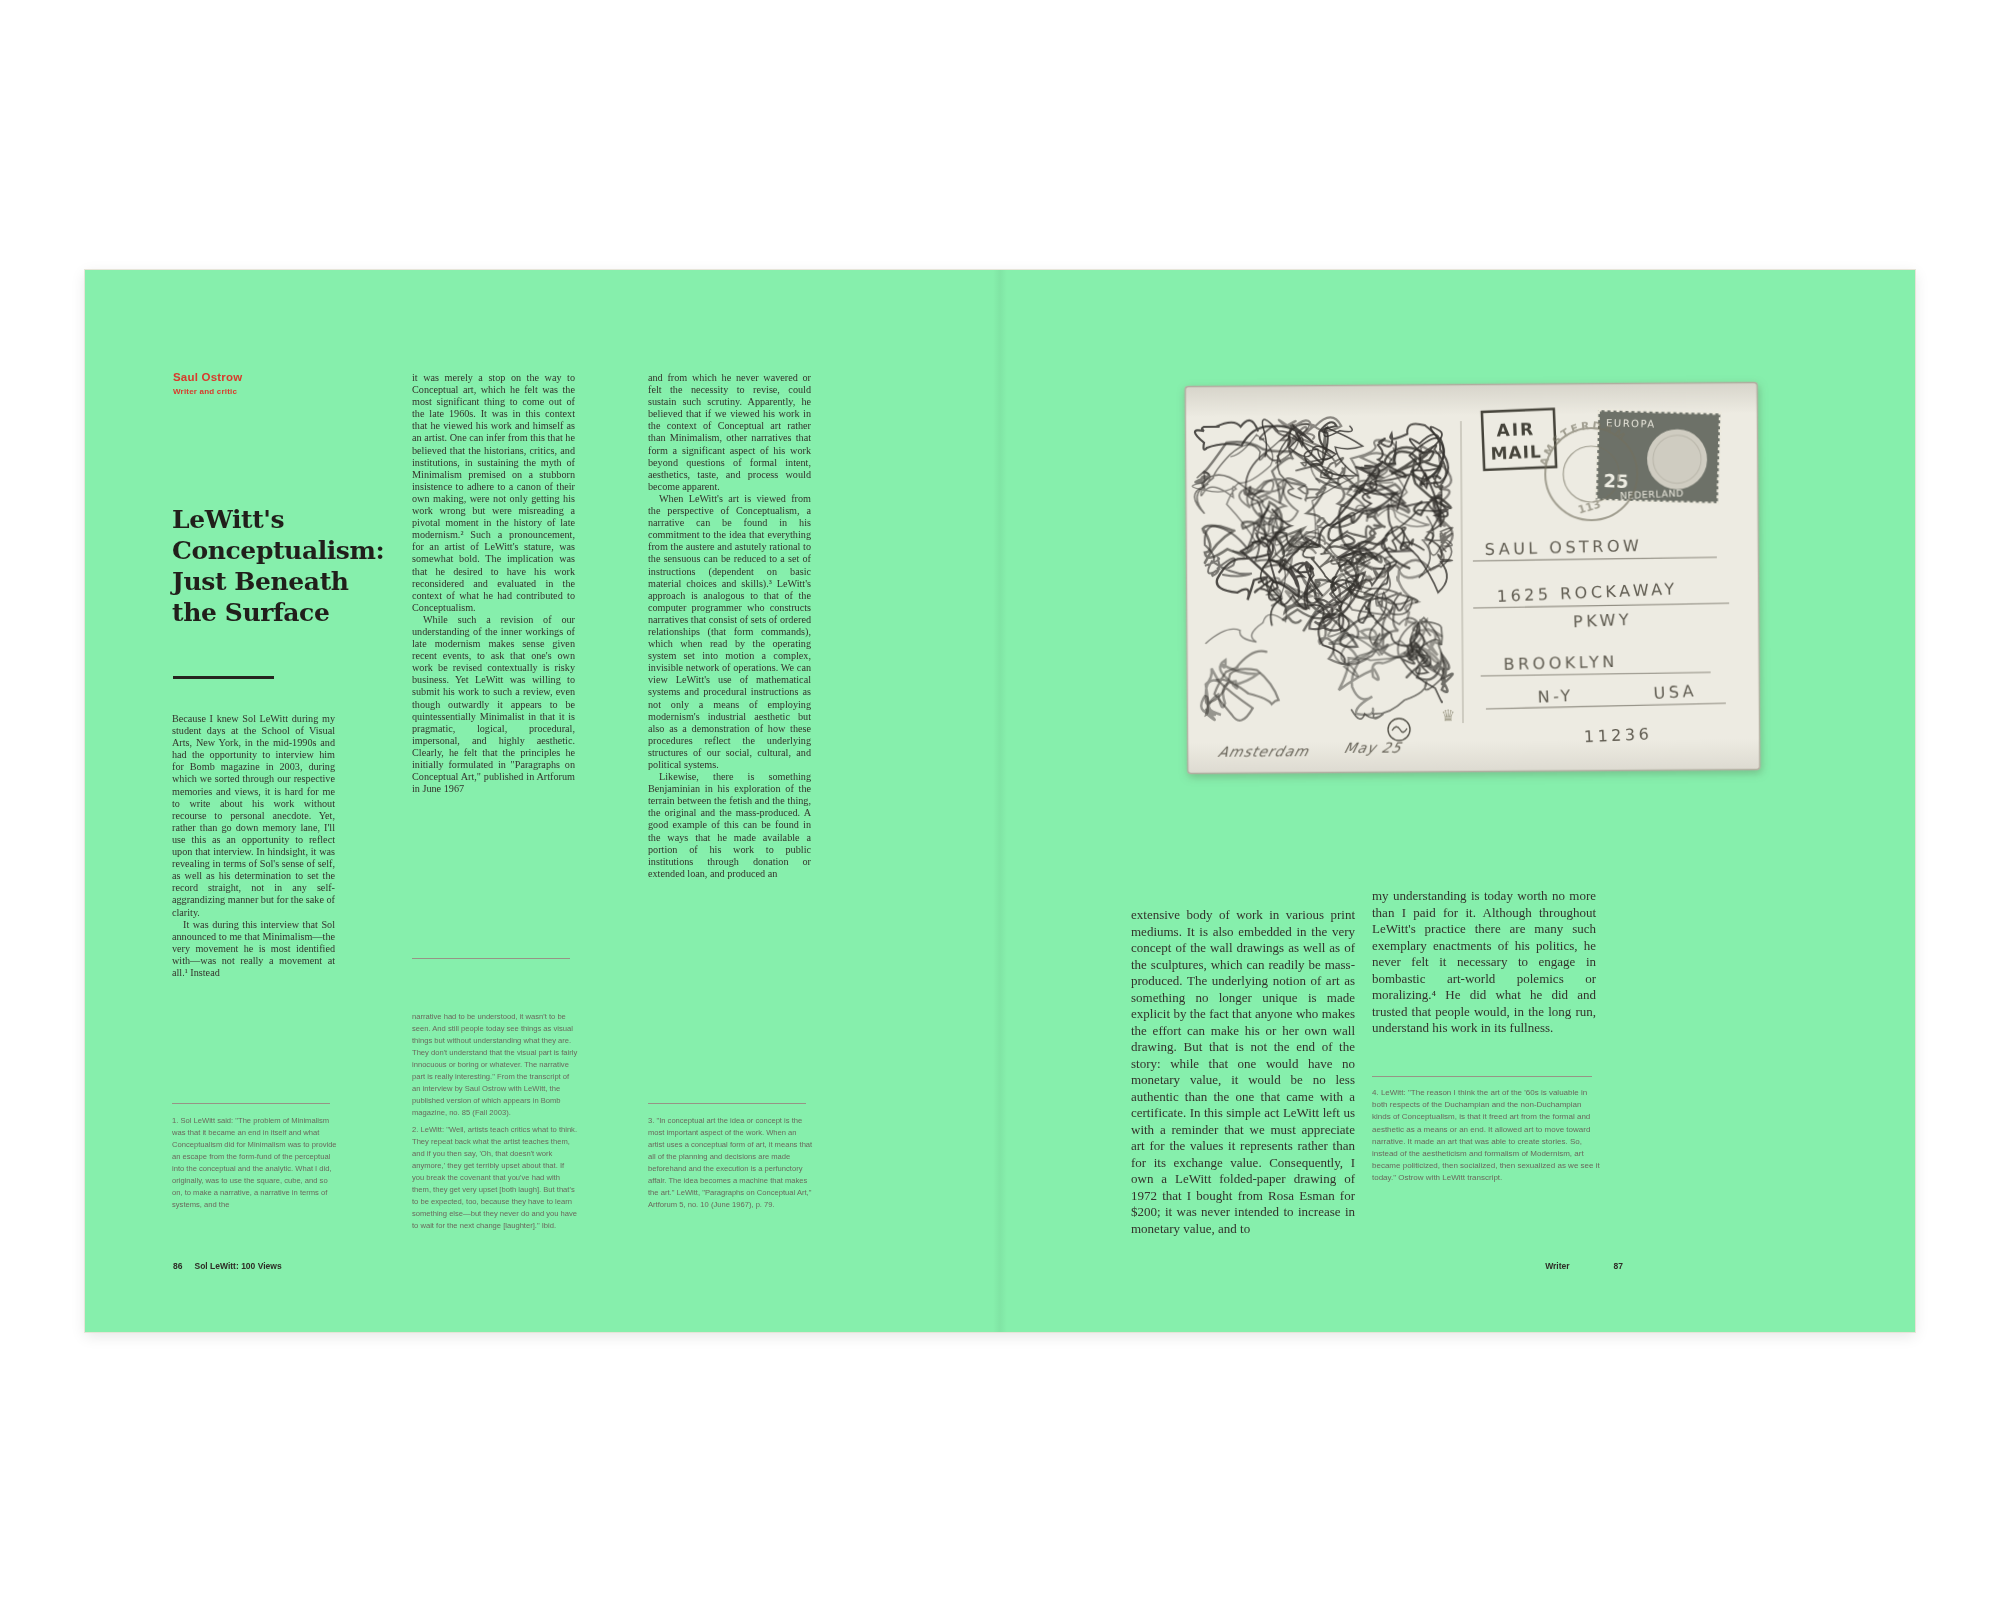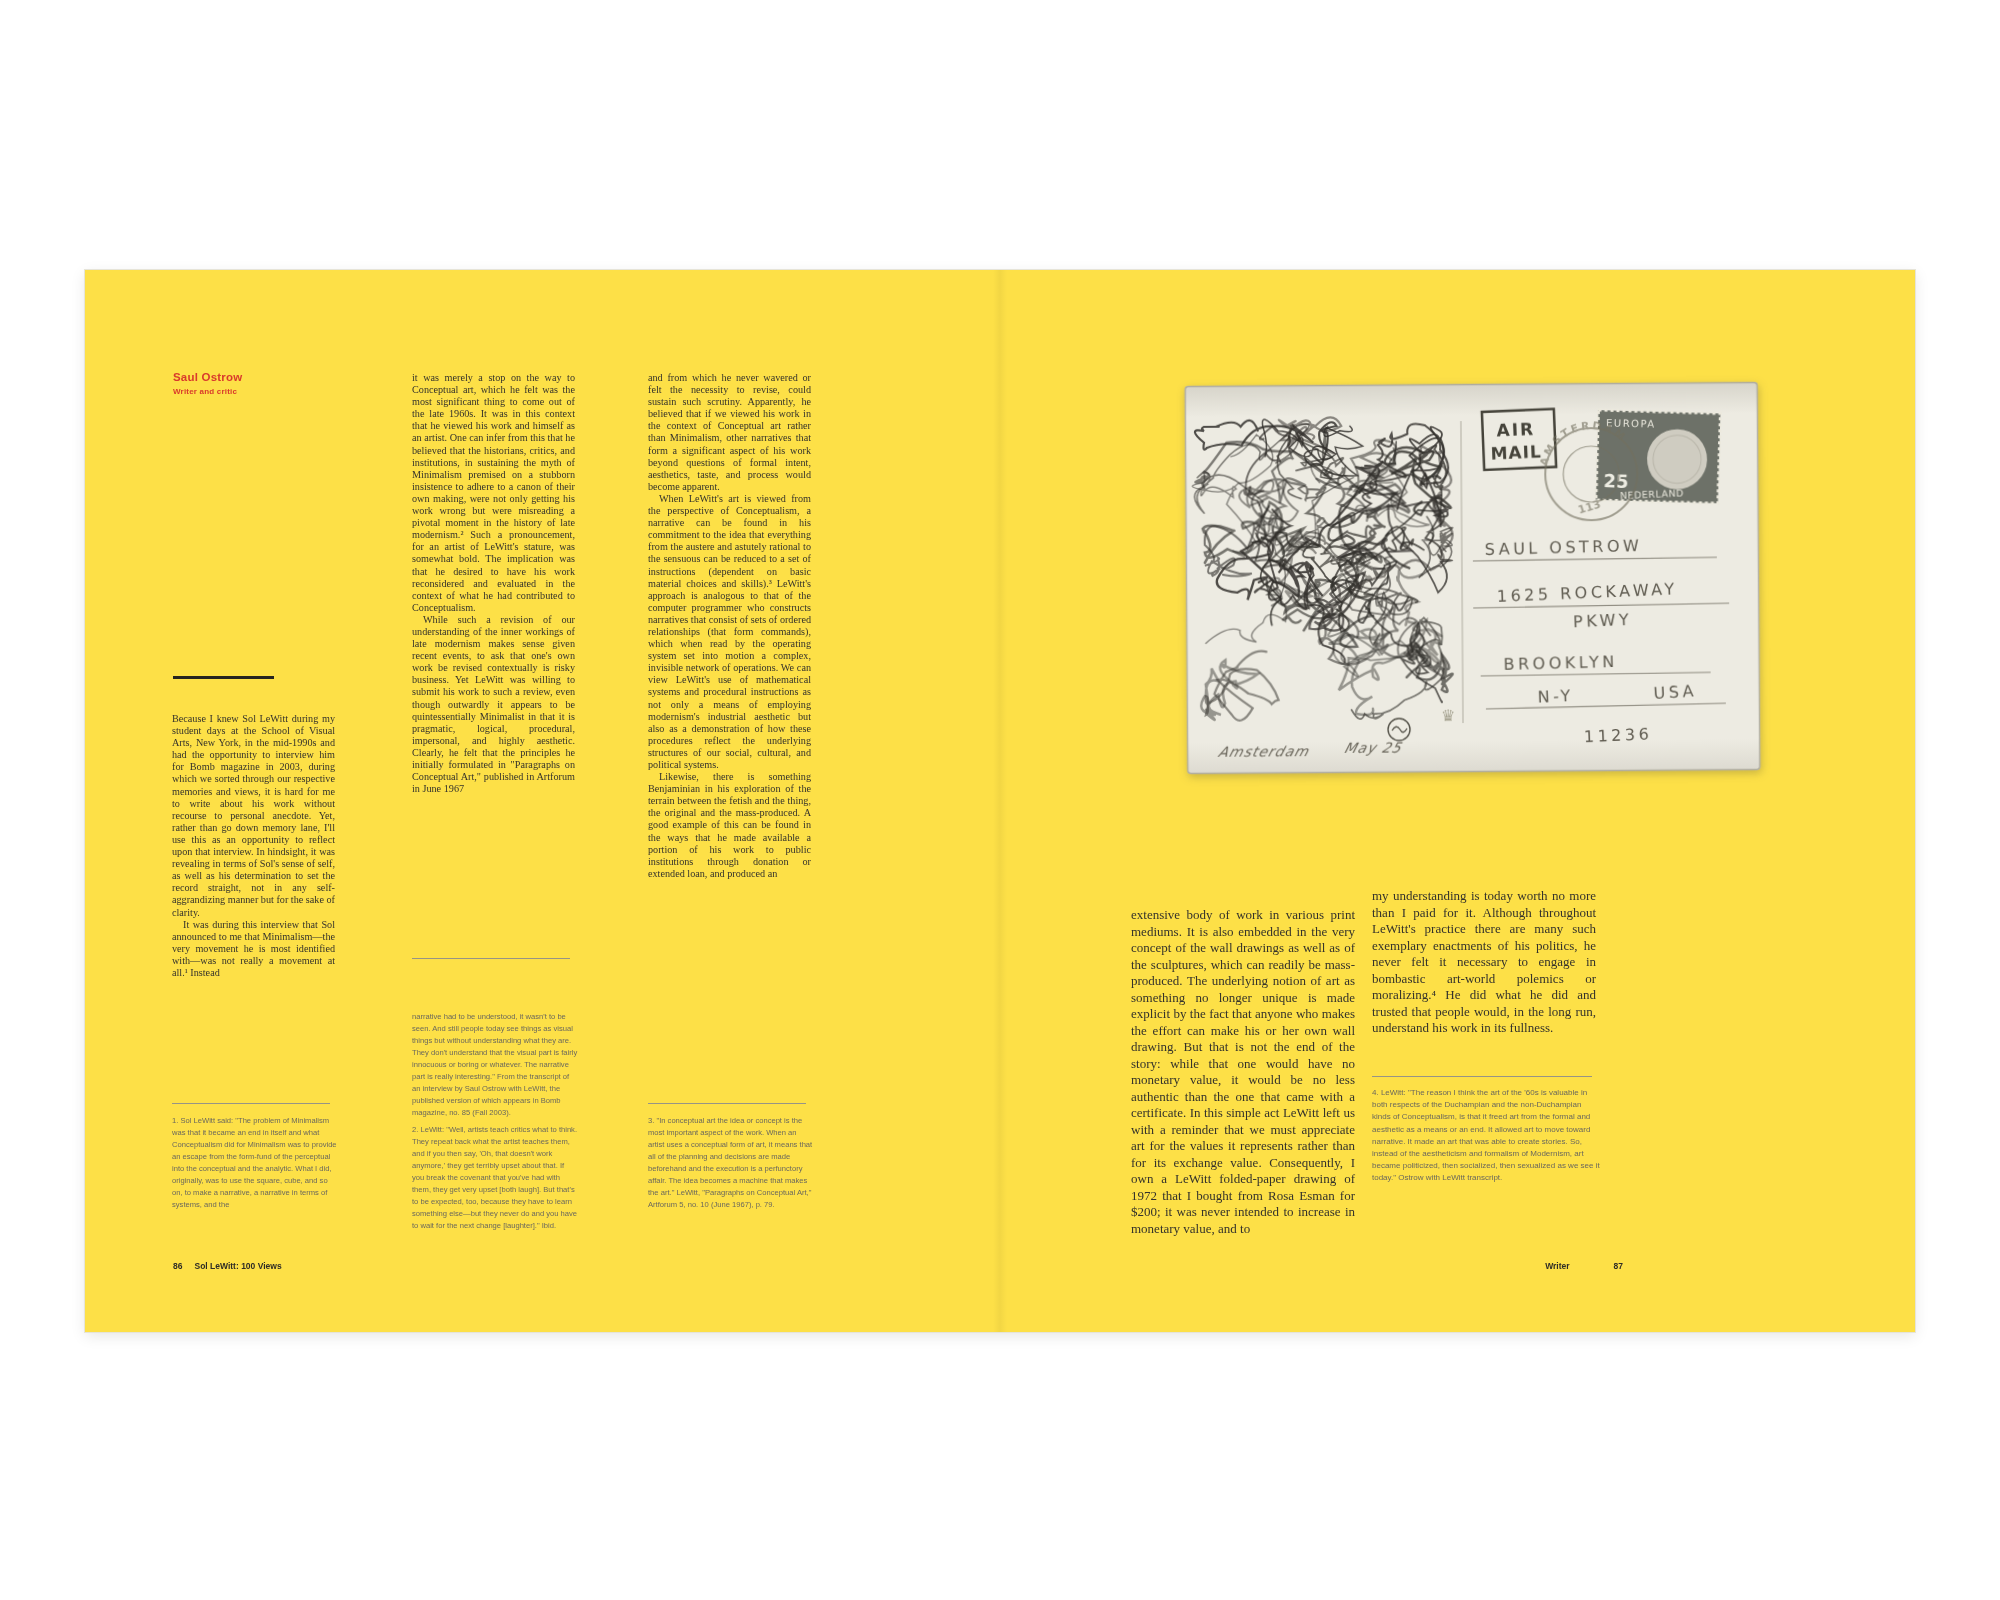--- a/index.html
+++ b/index.html
@@ -1,17 +1,17 @@
 <!DOCTYPE html>
 <html><head>
 <meta charset="utf-8">
 <style>
   html,body{margin:0;padding:0;background:#ffffff;width:2000px;height:1600px;overflow:hidden;}
   .canvas{position:absolute;inset:0;background:#ffffff;}
-  .spread{position:absolute;left:85px;top:270px;width:1830px;height:1062px;background:#fde047;
+  .spread{position:absolute;left:85px;top:270px;width:1830px;height:1062px;background:#86efac;
           box-shadow:0 0 0 1px #e6e4d8, 0 4px 14px rgba(0,0,0,.10);}
   .seam{position:absolute;left:908px;top:0;width:14px;height:100%;
         background:linear-gradient(90deg,rgba(0,0,0,0),rgba(0,0,0,.045),rgba(0,0,0,0));}
 
   
   .author{position:absolute;left:88px;top:101px;}
   .author-name{font:700 11.5px "Liberation Sans",sans-serif;color:#d93a2c;letter-spacing:.2px;}
   .author-role{font:700 8px "Liberation Sans",sans-serif;color:#d93a2c;margin-top:4px;letter-spacing:.2px;}
   .title{position:absolute;left:87px;top:234px;font:700 25px/31px "DejaVu Serif",serif;
          color:#211f1b;letter-spacing:-.4px;}
@@ -55,20 +55,26 @@
 
 <div class="canvas">
   <div class="spread">
     <div class="seam"></div>
 
     <div class="author">
       <div class="author-name">Saul Ostrow</div>
       <div class="author-role">Writer and critic</div>
     </div>
 
+    <div class="title">
+      <div>LeWitt's</div>
+      <div>Conceptualism:</div>
+      <div>Just Beneath</div>
+      <div>the Surface</div>
+    </div>
     <div class="title-rule"></div>
 
     <div class="col c1">
       <p>Because I knew Sol LeWitt during my student days at the School of Visual Arts, New York, in the mid-1990s and had the opportunity to interview him for Bomb magazine in 2003, during which we sorted through our respective memories and views, it is hard for me to write about his work without recourse to personal anecdote. Yet, rather than go down memory lane, I'll use this as an opportunity to reflect upon that interview. In hindsight, it was revealing in terms of Sol's sense of self, as well as his determination to set the record straight, not in any self-aggrandizing manner but for the sake of clarity.</p>
       <p>It was during this interview that Sol announced to me that Minimalism—the very movement he is most identified with—was not really a movement at all.¹ Instead</p>
     </div>
     <div class="col c2">
       <p>it was merely a stop on the way to Conceptual art, which he felt was the most significant thing to come out of the late 1960s. It was in this context that he viewed his work and himself as an artist. One can infer from this that he believed that the historians, critics, and institutions, in sustaining the myth of Minimalism premised on a stubborn insistence to adhere to a canon of their own making, were not only getting his work wrong but were misreading a pivotal moment in the history of late modernism.² Such a pronouncement, for an artist of LeWitt's stature, was somewhat bold. The implication was that he desired to have his work reconsidered and evaluated in the context of what he had contributed to Conceptualism.</p>
       <p>While such a revision of our understanding of the inner workings of late modernism makes sense given recent events, to ask that one's own work be revised contextually is risky business. Yet LeWitt was willing to submit his work to such a review, even though outwardly it appears to be quintessentially Minimalist in that it is pragmatic, logical, procedural, impersonal, and highly aesthetic. Clearly, he felt that the principles he initially formulated in "Paragraphs on Conceptual Art," published in Artforum in June 1967</p>
     </div>

